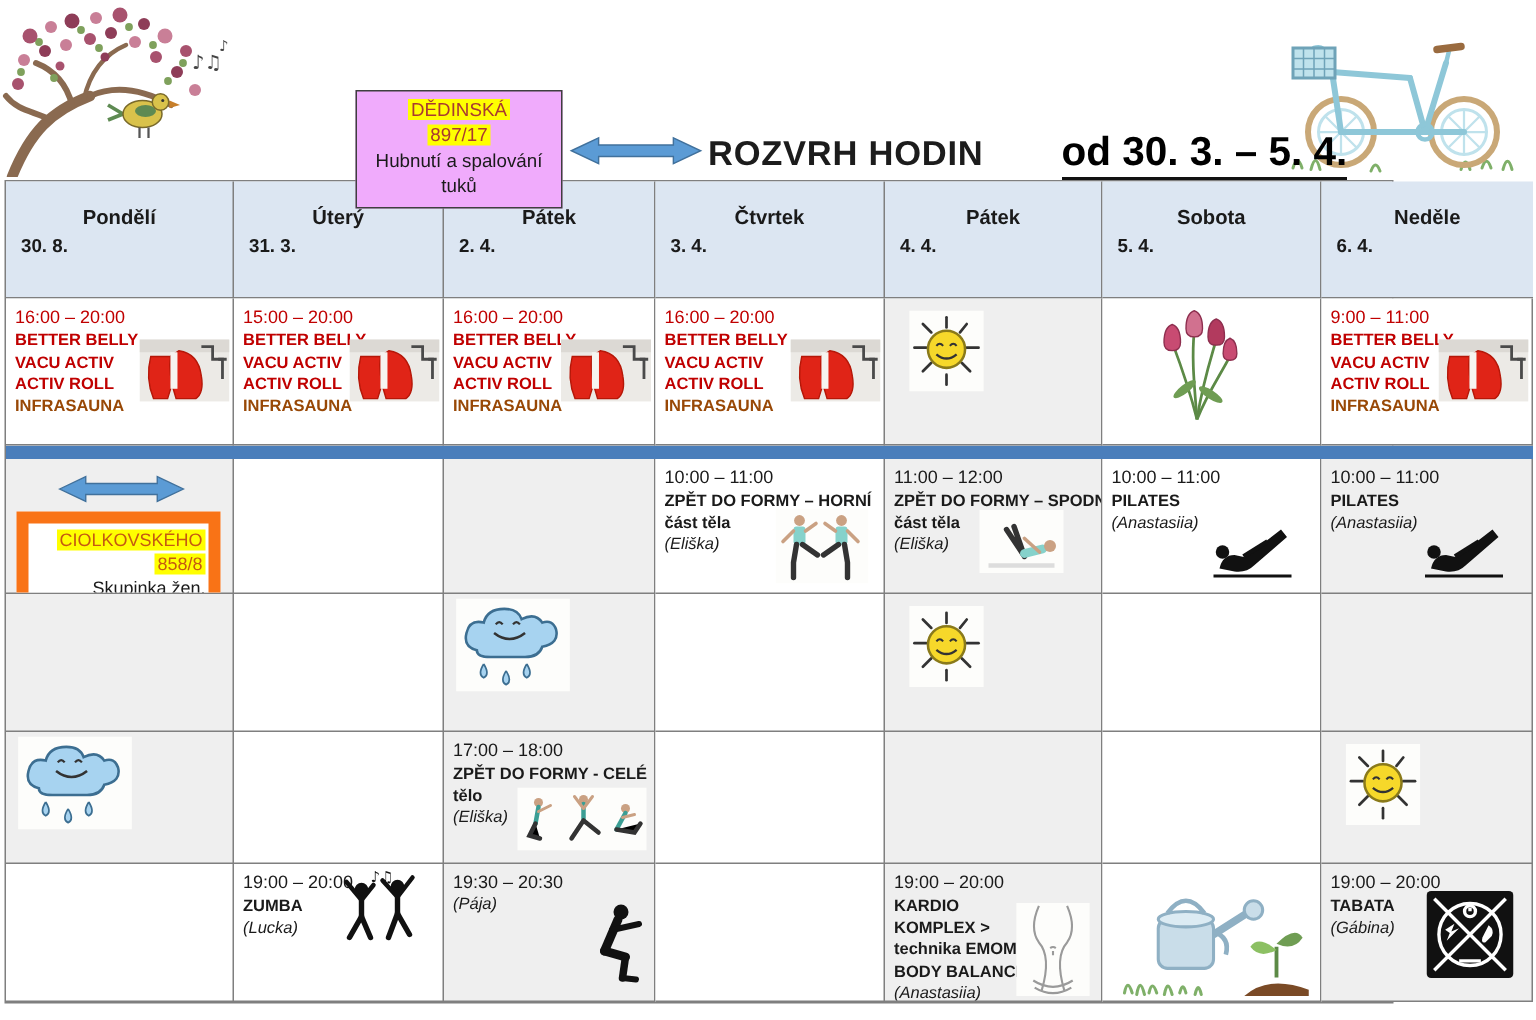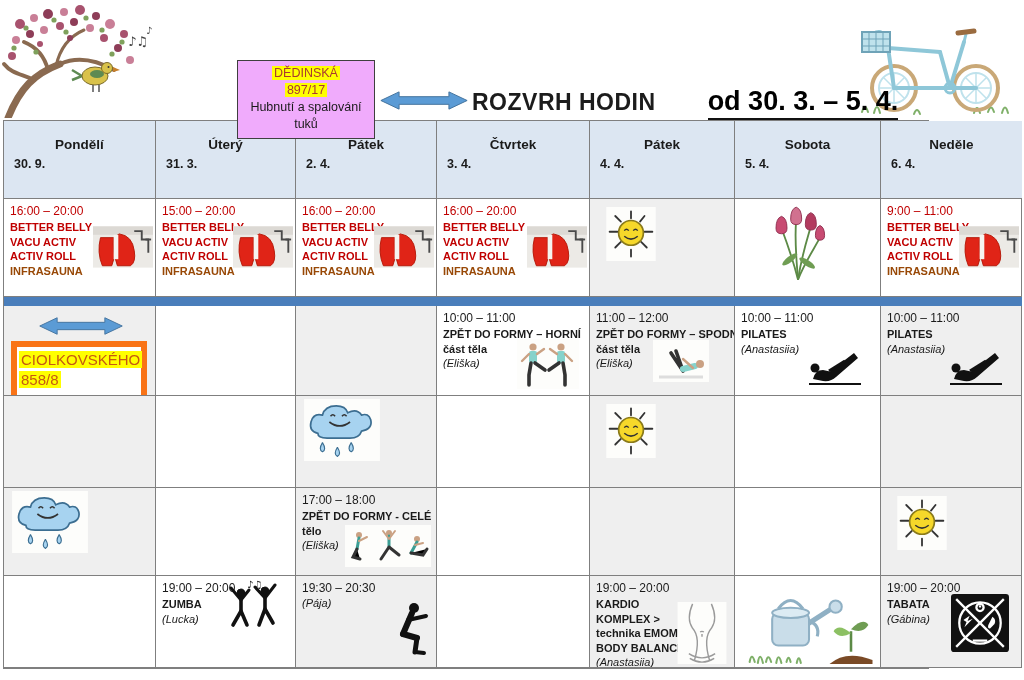--- a/index.html
+++ b/index.html
@@ -54,22 +54,22 @@
   .img-pilates{right:14px;bottom:8px;width:62px;height:38px;}
   .img-workout-trio{right:4px;bottom:8px;width:88px;height:42px;}
   .img-dancers{right:14px;top:2px;width:60px;height:54px;}
   .img-squat{right:4px;top:24px;width:44px;height:58px;}
   .img-waist{right:6px;top:26px;width:52px;height:62px;}
   .img-watering{left:4px;top:2px;width:138px;height:86px;}
   .img-tabata{right:12px;top:18px;width:58px;height:58px;}
   
   .arrow2{display:block;margin:4px auto 4px;width:88px;height:22px;}
   .arrow2 svg{width:100%;height:100%;display:block;}
-  .locbox{margin-left:1px;width:136px;box-sizing:border-box;background:#fff;border:6px solid #f97316;
-          text-align:left;font-size:15px;line-height:1.35;padding:3px 2px 5px;}
+  .locbox{margin-left:1px;width:136px;box-sizing:border-box;background:#fff;border:8px solid #f97316;
+          text-align:right;font-size:12px;line-height:1.35;padding:3px 2px 5px;}
 </style>
 </head>
 <body>
 
 <div class="page">
   <span class="tree">
 <svg viewBox="0 0 184 114">
         <g stroke="#8a6a50" fill="none" stroke-linecap="round">
           <path d="M8 114 C20 84 34 70 60 60" stroke-width="7"></path>
           <path d="M34 76 C22 70 12 70 4 60" stroke-width="4"></path>
@@ -165,21 +165,21 @@
   </div>
   <span class="arrow1">
 <svg viewBox="0 0 96 24">
         <path d="M3 12 L22 3 L22 8 L74 8 L74 3 L93 12 L74 21 L74 16 L22 16 L22 21 Z" fill="#5b9bd5" stroke="#41719c" stroke-width="1"></path>
       </svg>
 </span>
 
   <div class="table">
   <div class="hcell">
     <div class="dayname">Pondělí</div>
-    <div class="daydate">30. 9.</div>
+    <div class="daydate">30. 8.</div>
   </div>
 
   <div class="hcell">
     <div class="dayname">Úterý</div>
     <div class="daydate">31. 3.</div>
   </div>
 
   <div class="hcell">
     <div class="dayname">Pátek</div>
     <div class="daydate">2. 4.</div>

